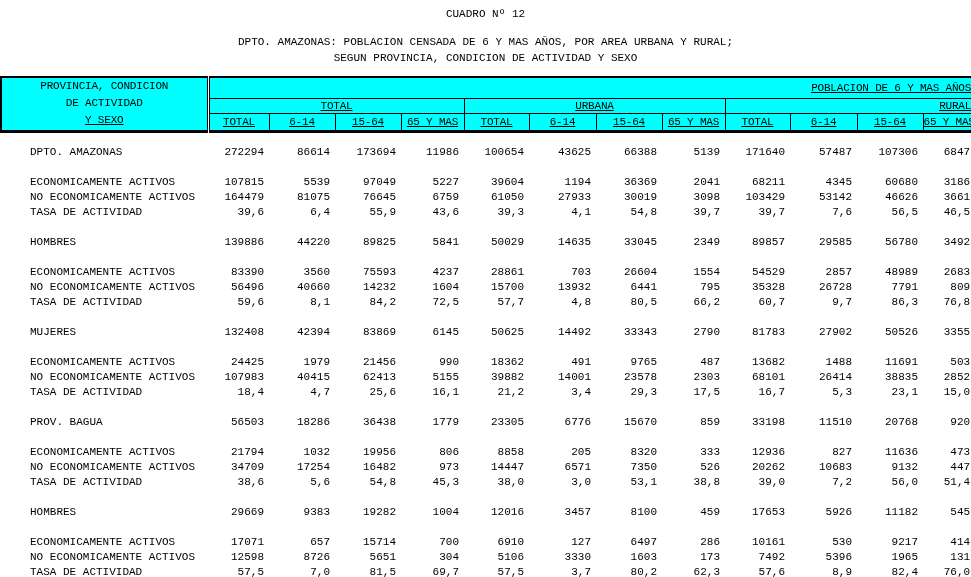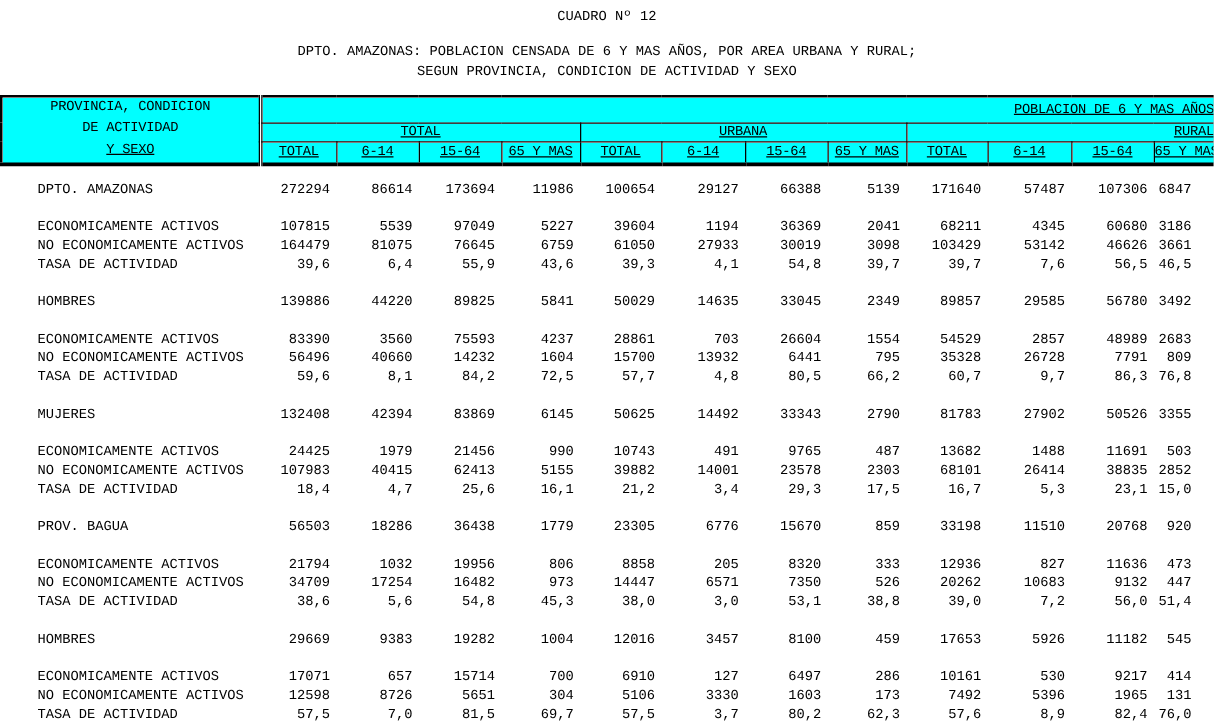--- a/index.html
+++ b/index.html
@@ -58,21 +58,21 @@
     height: 15px;
     padding: 0;
     overflow: hidden;
     white-space: nowrap;
     vertical-align: middle;
   }
   tr.lead td { height: 12px; }
   tr.spacer td { height: 15px; }
   td.label { text-align: left; padding-left: 29px; }
   td.num { text-align: right; padding-right: 5px; }
-  td.num.last { padding-right: 19px; }
+  td.num.last { padding-right: 2px; }
   .ind0 { padding-left: 8px; }
   .ind1 { padding-left: 12px; }
   .ind2 { padding-left: 20px; }
   .ind3 { padding-left: 25px; }
 </style>
 </head>
 <body>
 
 <div class="page">
 
@@ -129,21 +129,21 @@
         <tr class="lead">
           <td colspan="13"></td>
         </tr>
         <tr>
           <td class="label ind0">DPTO. AMAZONAS</td>
           <td class="num">272294</td>
           <td class="num">86614</td>
           <td class="num">173694</td>
           <td class="num">11986</td>
           <td class="num">100654</td>
-          <td class="num">29127</td>
+          <td class="num">43625</td>
           <td class="num">66388</td>
           <td class="num">5139</td>
           <td class="num">171640</td>
           <td class="num">57487</td>
           <td class="num">107306</td>
           <td class="num last">6847</td>
         </tr>
         <tr class="spacer">
           <td colspan="13"></td>
         </tr>
@@ -278,21 +278,21 @@
         </tr>
         <tr class="spacer">
           <td colspan="13"></td>
         </tr>
         <tr>
           <td class="label ind3">ECONOMICAMENTE ACTIVOS</td>
           <td class="num">24425</td>
           <td class="num">1979</td>
           <td class="num">21456</td>
           <td class="num">990</td>
-          <td class="num">10743</td>
+          <td class="num">18362</td>
           <td class="num">491</td>
           <td class="num">9765</td>
           <td class="num">487</td>
           <td class="num">13682</td>
           <td class="num">1488</td>
           <td class="num">11691</td>
           <td class="num last">503</td>
         </tr>
         <tr>
           <td class="label ind3">NO ECONOMICAMENTE ACTIVOS</td>

